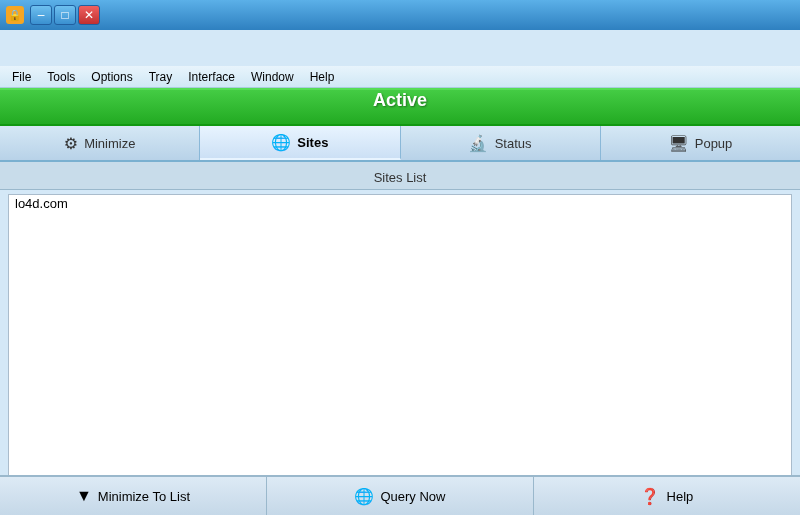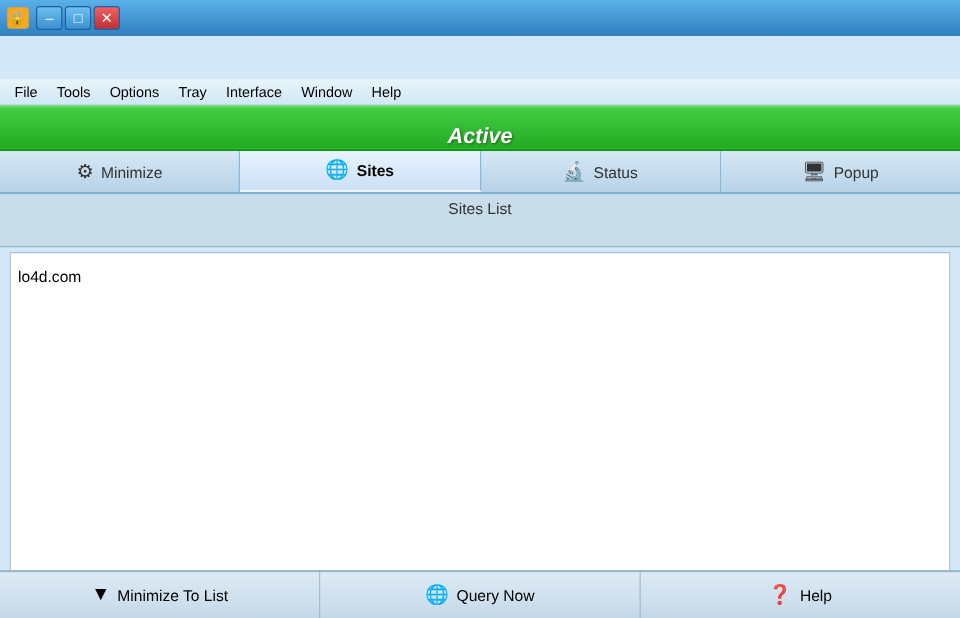--- a/index.html
+++ b/index.html
@@ -73,25 +73,24 @@
       color: #000;
       font-size: 12px;
       cursor: pointer;
     }
 
     
     #active-banner {
       height: 38px;
       background: linear-gradient(to bottom, #44cc44, #22aa22);
       display: flex;
-      align-items: flex-end;
+      align-items: flex-start;
       justify-content: center;
       border-top: 2px solid #55dd55;
       border-bottom: 2px solid #119911;
-      font-style: italic;
     }
     #active-banner span {
       color: white;
       font-size: 18px;
       font-weight: bold;
       text-shadow: 1px 1px 2px rgba(0,0,0,0.4);
     }
 
     
     #tabs {
@@ -121,23 +120,23 @@
       position: relative;
     }
     .tab-icon {
       font-size: 16px;
     }
 
     
     #content {
       background: #c8dcea;
       padding: 4px 8px;
-      height: 44px;
-      display: flex;
-      align-items: flex-start;
+      height: 28px;
+      display: flex;
+      align-items: flex-end;
       justify-content: center;
       border-bottom: 1px solid #9ab8cc;
     }
     #section-title {
       color: #333;
       font-size: 13px;
     }
 
     
     #sites-list-container {
@@ -153,21 +152,21 @@
     }
     #sites-list-container::-webkit-scrollbar-track {
       background: #f0f0f0;
       border-left: 1px solid #ccc;
     }
     #sites-list-container::-webkit-scrollbar-thumb {
       background: #c0c0c0;
       border: 1px solid #aaa;
     }
     .site-entry {
-      padding: 12px 6px;
+      padding: 1px 6px;
       color: #000;
       font-size: 13px;
     }
 
     
     #bottom-bar {
       position: absolute;
       bottom: 0;
       left: 0;
       right: 0;

